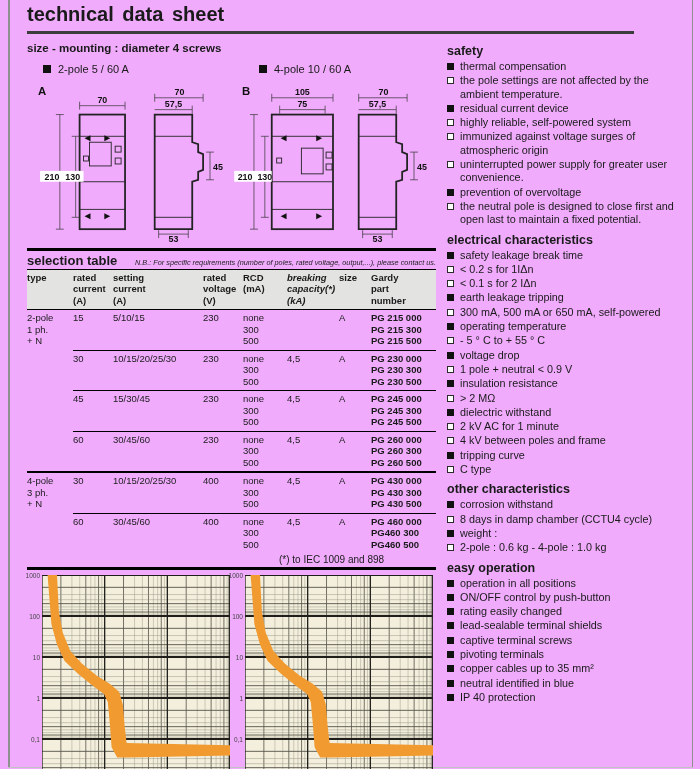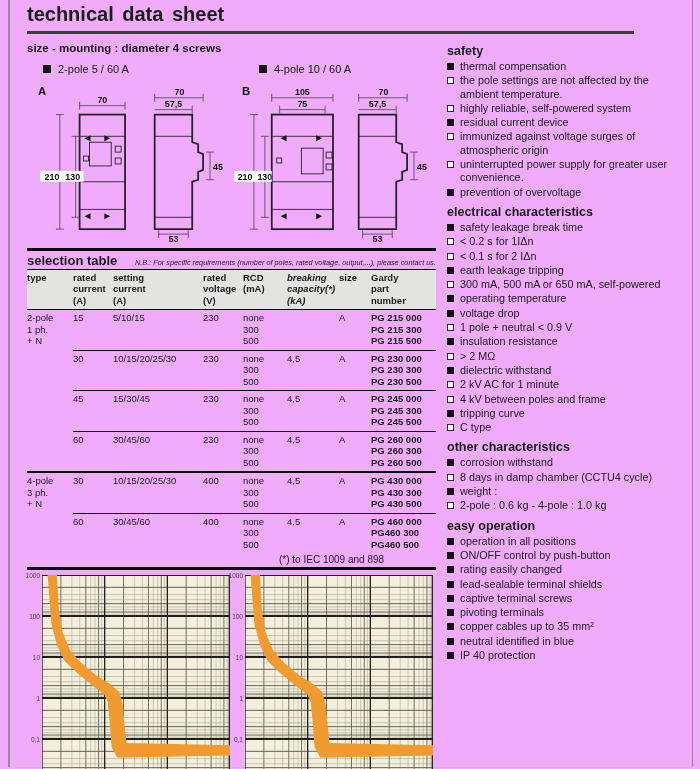--- a/index.html
+++ b/index.html
@@ -512,39 +512,43 @@
       <div class="rc-title">safety</div>
       <div class="rc-item">
         <span class="bullet filled"></span>
         <span>thermal compensation</span>
       </div>
       <div class="rc-item">
         <span class="bullet open"></span>
         <span>the pole settings are not affected by the ambient temperature.</span>
       </div>
       <div class="rc-item">
+        <span class="bullet filled"></span>
+        <span>residual current device</span>
+      </div>
+      <div class="rc-item">
         <span class="bullet open"></span>
         <span>highly reliable, self-powered system</span>
       </div>
       <div class="rc-item">
-        <span class="bullet filled"></span>
-        <span>residual current device</span>
-      </div>
-      <div class="rc-item">
         <span class="bullet open"></span>
         <span>immunized against voltage surges of atmospheric origin</span>
       </div>
       <div class="rc-item">
         <span class="bullet open"></span>
         <span>uninterrupted power supply for greater user convenience.</span>
       </div>
       <div class="rc-item">
         <span class="bullet filled"></span>
         <span>prevention of overvoltage</span>
       </div>
+      <div class="rc-item">
+        <span class="bullet open"></span>
+        <span>the neutral pole is designed to close first and open last to maintain a fixed potential.</span>
+      </div>
       <div class="rc-title">electrical characteristics</div>
       <div class="rc-item">
         <span class="bullet filled"></span>
         <span>safety leakage break time</span>
       </div>
       <div class="rc-item">
         <span class="bullet open"></span>
         <span>&lt; 0.2 s for 1IΔn</span>
       </div>
       <div class="rc-item">
@@ -555,20 +559,24 @@
         <span class="bullet filled"></span>
         <span>earth leakage tripping</span>
       </div>
       <div class="rc-item">
         <span class="bullet open"></span>
         <span>300 mA, 500 mA or 650 mA, self-powered</span>
       </div>
       <div class="rc-item">
         <span class="bullet filled"></span>
         <span>operating temperature</span>
+      </div>
+      <div class="rc-item">
+        <span class="bullet open"></span>
+        <span>- 5 ° C to + 55 ° C</span>
       </div>
       <div class="rc-item">
         <span class="bullet filled"></span>
         <span>voltage drop</span>
       </div>
       <div class="rc-item">
         <span class="bullet open"></span>
         <span>1 pole + neutral &lt; 0.9 V</span>
       </div>
       <div class="rc-item">

